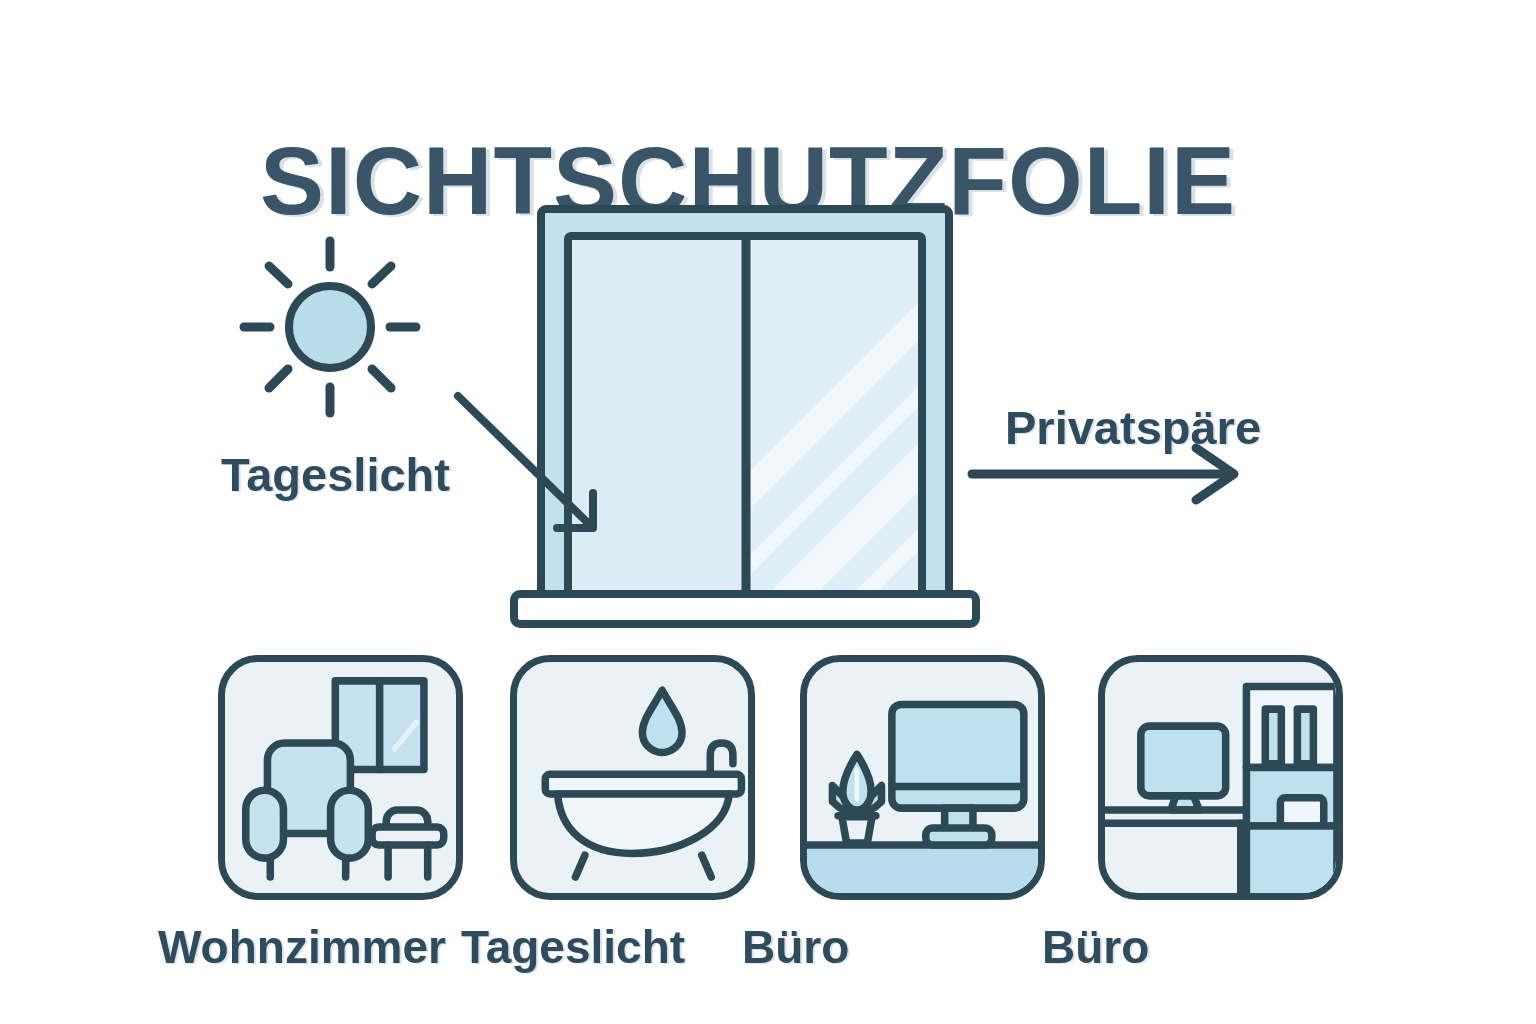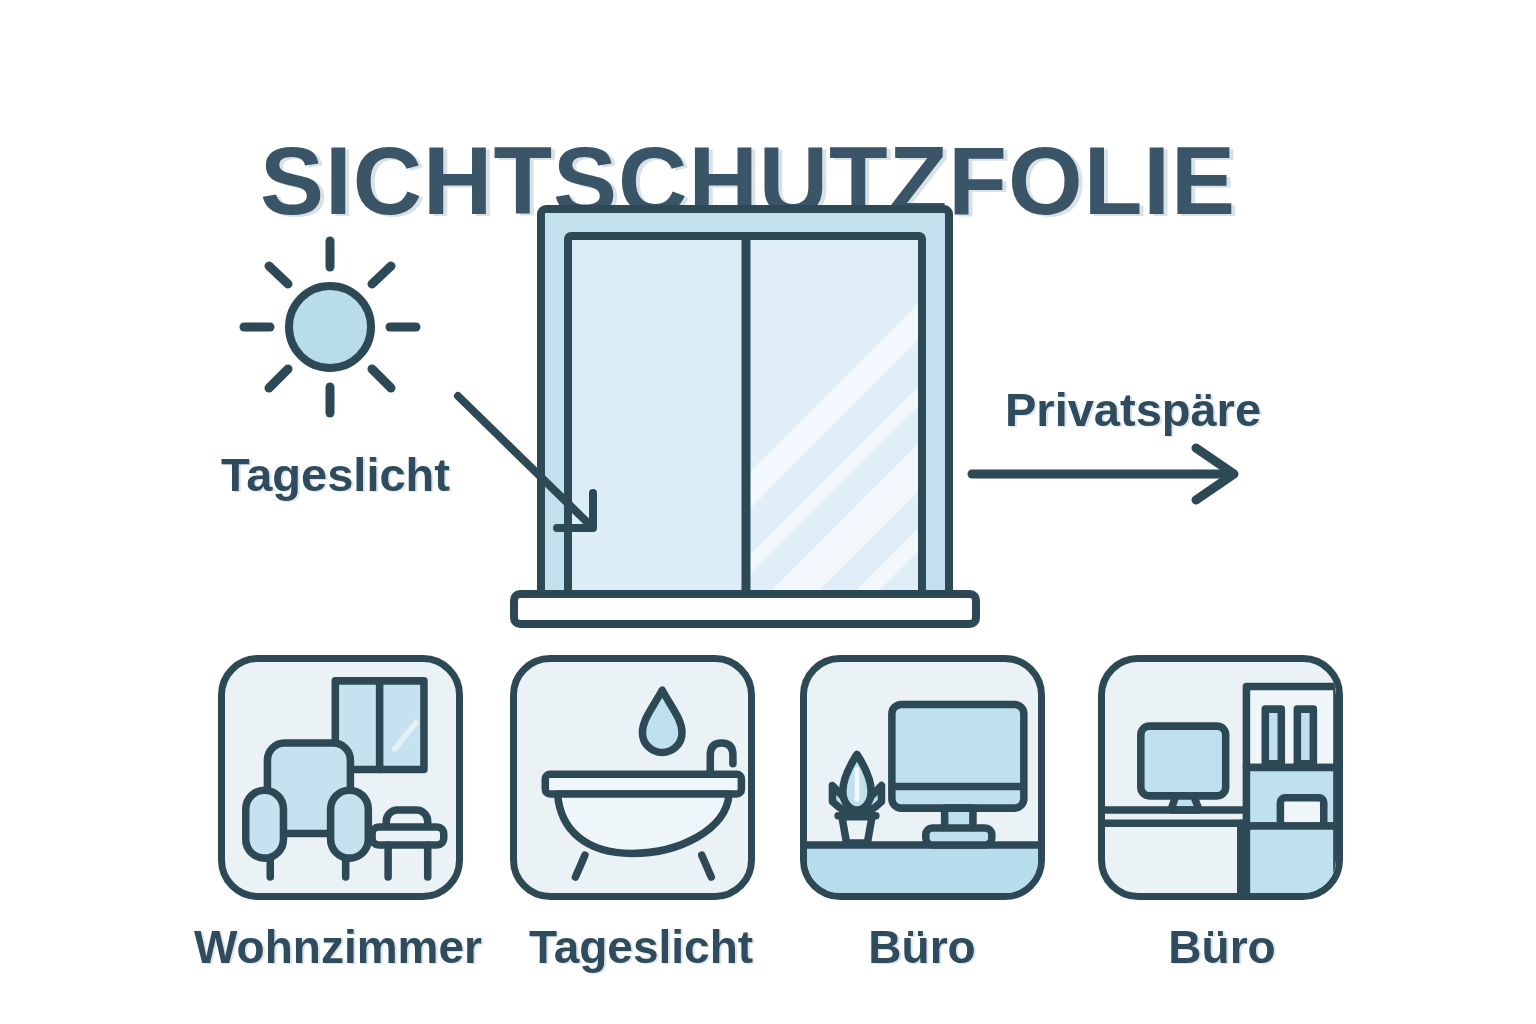--- a/index.html
+++ b/index.html
@@ -27,41 +27,41 @@
   }
   .anno{
     position:absolute;
     font-weight:700;
     font-size:47px;
     color:#2f4c5e;
     text-shadow:2px 1px 0 rgba(170,188,201,0.4);
     white-space:nowrap;
   }
   .anno.daylight{ left:221px; top:447px; }
-  .anno.privacy{ left:1005px; top:382px;text-align:center; }
+  .anno.privacy{ left:1005px; top:400px;text-align:center; }
   .card{
     position:absolute;
     top:655px;
     width:245px;height:245px;
     box-sizing:border-box;
     border:7px solid #2e4956;
     border-radius:40px;
     background:#eaf2f6;
     overflow:hidden;
   }
   .card svg{ display:block; width:100%; height:100%; }
   .card.c0{ left:218px; }
   .card.c1{ left:510px; }
   .card.c2{ left:800px; }
   .card.c3{ left:1098px; }
   .room-label{
     position:absolute;
     top:920px;
     width:360px;
-    text-align:center;
+    text-align:left;
     font-weight:700;
     font-size:46px;
     color:#2f4c5e;
     text-shadow:2px 1px 0 rgba(170,188,201,0.4);
     white-space:nowrap;
   }
   .room-label.l0{ left:158px; }
   .room-label.l1{ left:461px; }
   .room-label.l2{ left:742px; }
   .room-label.l3{ left:1042px; }

